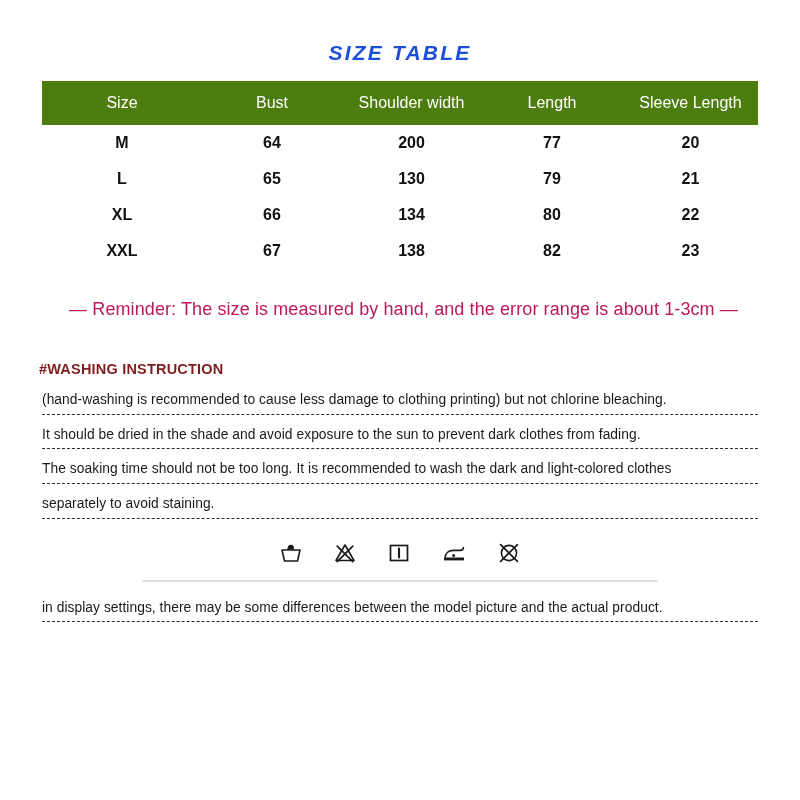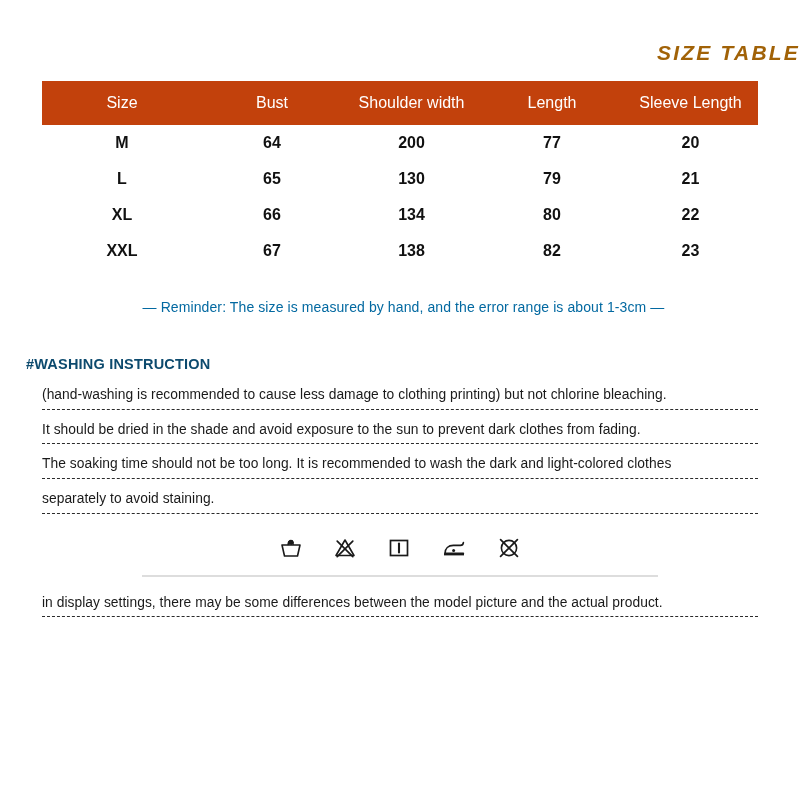--- a/index.html
+++ b/index.html
@@ -18,39 +18,39 @@
 
   .page {
     width: 800px;
     height: 800px;
     position: relative;
     box-sizing: border-box;
   }
 
   
   .title {
-    text-align: right;
+    text-align: center;
     font-size: 21px;
     font-weight: bold;
     font-style: italic;
     letter-spacing: 2.2px;
-    color: #a16207;
+    color: #1d4ed8;
     padding-top: 42px;
     line-height: 1;
   }
 
   
   .size-table {
     margin: 18px auto 0 auto;
     width: 716px;
     border-collapse: collapse;
     table-layout: fixed;
   }
   .size-table thead tr {
-    background: #c2410c;
+    background: #4d7c0f;
   }
   .size-table thead th {
     color: #ffffff;
     font-size: 16px;
     font-weight: normal;
     height: 44px;
     text-align: center;
     vertical-align: middle;
     line-height: 1.08;
     padding: 0;
@@ -66,33 +66,33 @@
   }
   .col-size   { width: 160px; }
   .col-bust   { width: 140px; }
   .col-should { width: 139px; }
   .col-length { width: 142px; margin-top: 12px; }
   .col-sleeve { width: 135px; }
 
   
   .reminder {
     text-align: center;
-    font-size: 14px;
-    color: #0369a1;
+    font-size: 18px;
+    color: #be185d;
     margin-top: 30px;
     letter-spacing: 0.1px;
     padding-left: 7px;
   }
 
   
   .section-heading {
-    margin: 41px 0 0 26px;
+    margin: 41px 0 0 39px;
     font-size: 14.5px;
     font-weight: bold;
-    color: #0c4a6e;
+    color: #7f1d1d;
     letter-spacing: 0.2px;
   }
 
   
   .dashed-block {
     margin: 14px 42px 0 42px;
   }
   .dashed-line {
     font-size: 13.8px;
     color: #1a1a1a;

